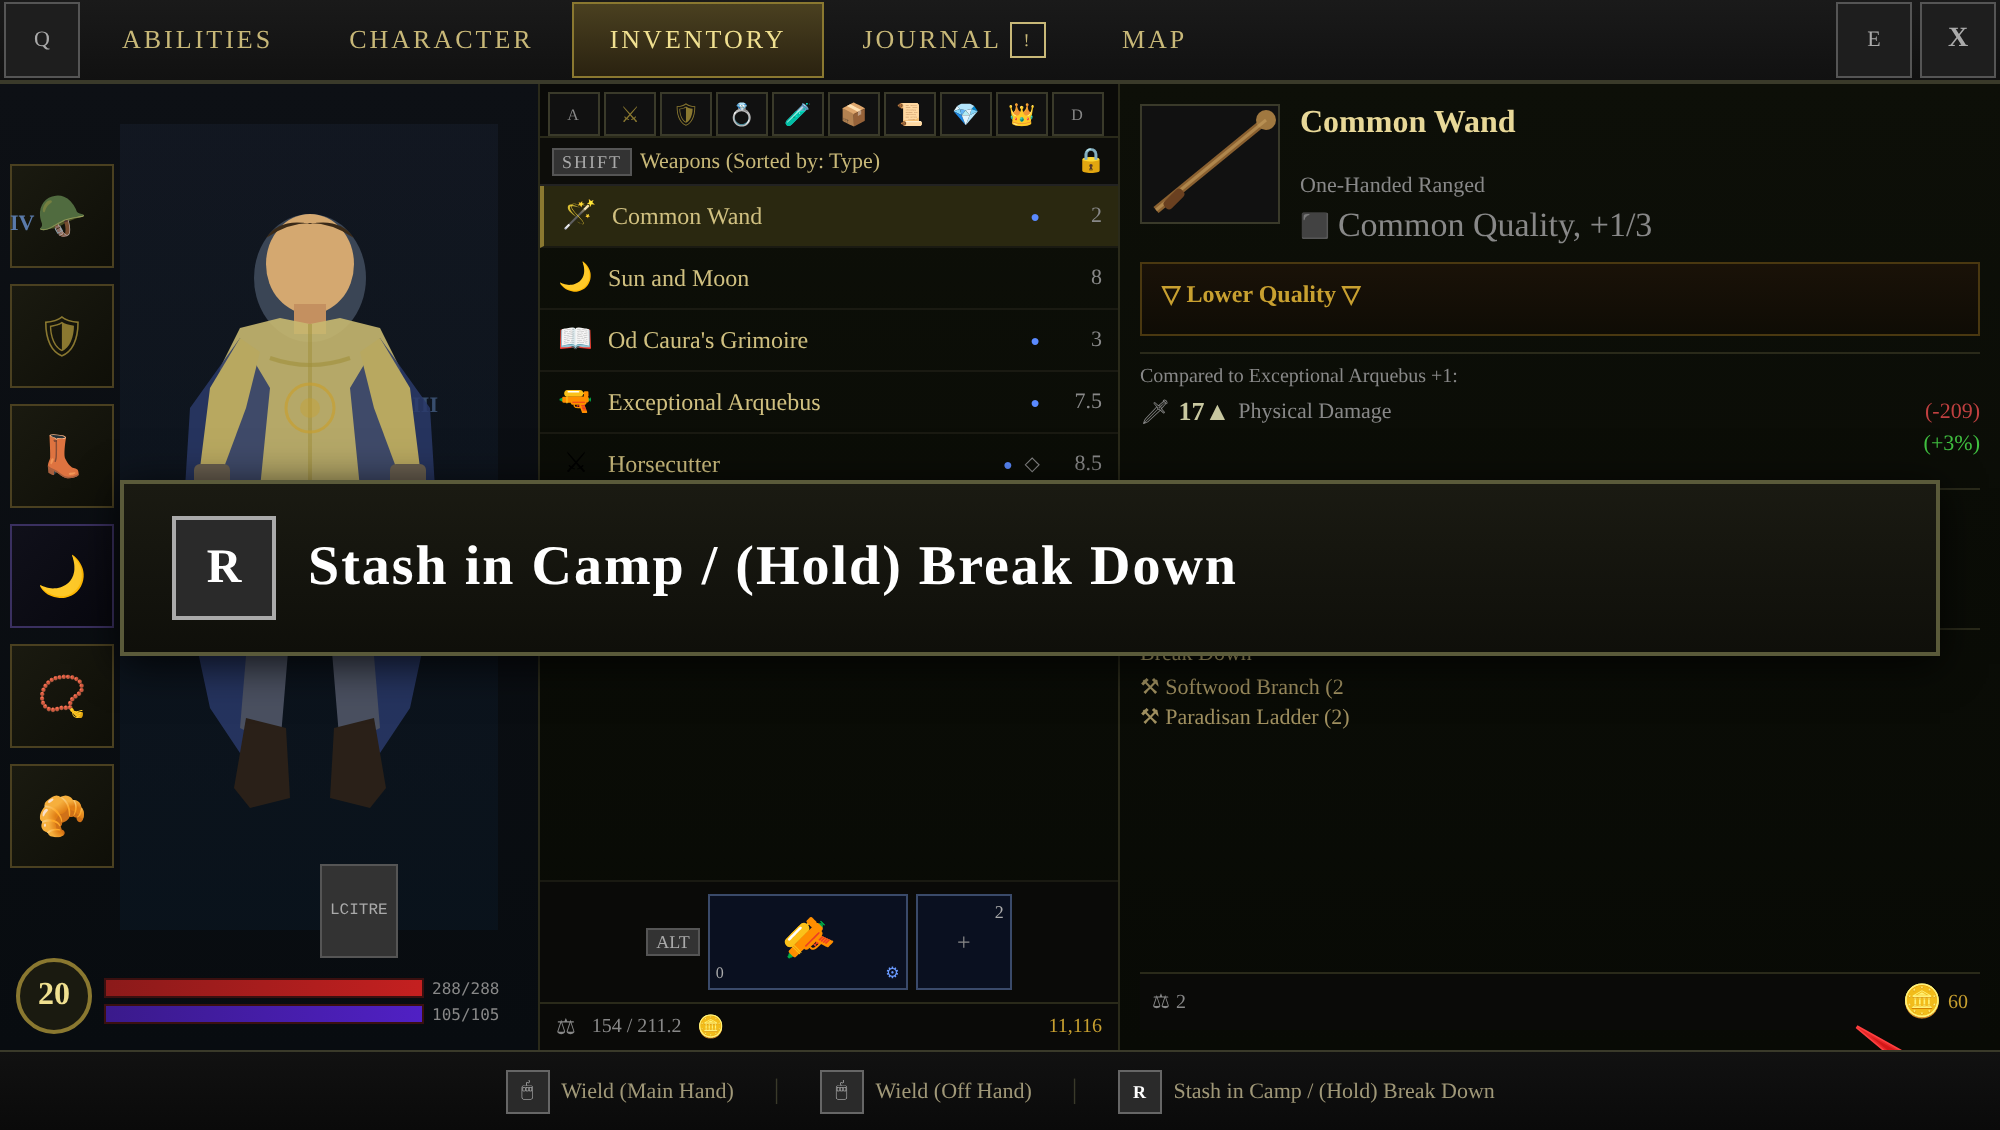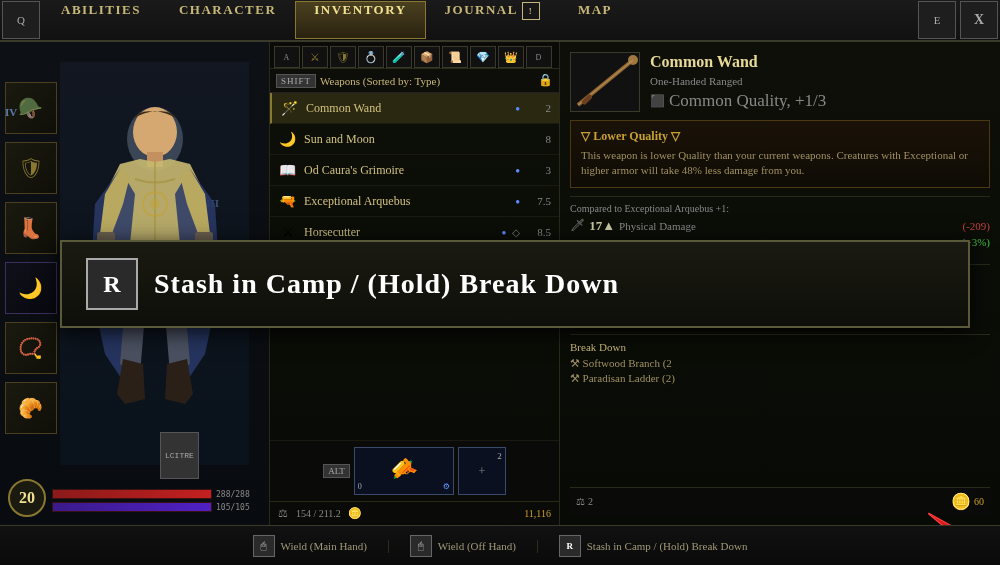--- a/index.html
+++ b/index.html
@@ -29,32 +29,33 @@
       align-items: center;
       justify-content: center;
       border: 1px solid #555;
       background: #1e1e1e;
       color: #aaa;
       font-size: 11px;
       cursor: pointer;
       margin: 2px;
     }
     .nav-tab {
-      padding: 0 18px;
+      padding: 16px 18px;
       height: 38px;
       display: flex;
+      align-items: center;
       justify-content: center;
       color: #c8b878;
       font-size: 13px;
       letter-spacing: 1.5px;
       text-transform: uppercase;
       cursor: pointer;
       border: 1px solid transparent;
       font-family: 'Georgia', serif;
-      font-weight: bold;
+      font-weight: normal;
     }
     .nav-tab.active {
       background: linear-gradient(180deg, #4a4020 0%, #2a2210 100%);
       border: 1px solid #8a7830;
       color: #f0e090;
     }
     .nav-spacer { flex: 1; }
     .nav-close {
       width: 38px;
       height: 38px;
@@ -357,21 +358,21 @@
     .item-title-block { flex: 1; }
     .item-name {
       color: #e8d898;
       font-size: 16px;
       font-weight: bold;
       line-height: 1.2;
     }
     .item-type {
       color: #888;
       font-size: 11px;
-      margin-top: 4px;
+      margin-top: 16px;
     }
     .item-quality {
       display: flex;
       align-items: center;
       gap: 4px;
       margin-top: 4px;
     }
     .quality-icon { color: #888; font-size: 12px; }
     .quality-text { color: #888; font-size: 17px; }
 
@@ -875,21 +876,20 @@
           <span class="quality-icon">⬛</span>
           <span class="quality-text">Common Quality, +1/3</span>
         </div>
       </div>
     </div>
 
     <div class="quality-warning">
       <div class="warning-title">
         <span>▽ Lower Quality ▽</span>
       </div>
-      <div class="warning-text">This weapon is lower Quality than your current weapons. Creatures with Exceptional or higher armor will take 48% less damage from you.</div>
     </div>
 
     <div class="comparison-section">
       <div class="comparison-label">Compared to Exceptional Arquebus +1:</div>
       <div class="stat-row">
         <span class="stat-icon">🗡</span>
         <span class="stat-value">17▲</span>
         <span class="stat-name">Physical Damage</span>
         <span class="stat-diff-bad">(-209)</span>
       </div>

